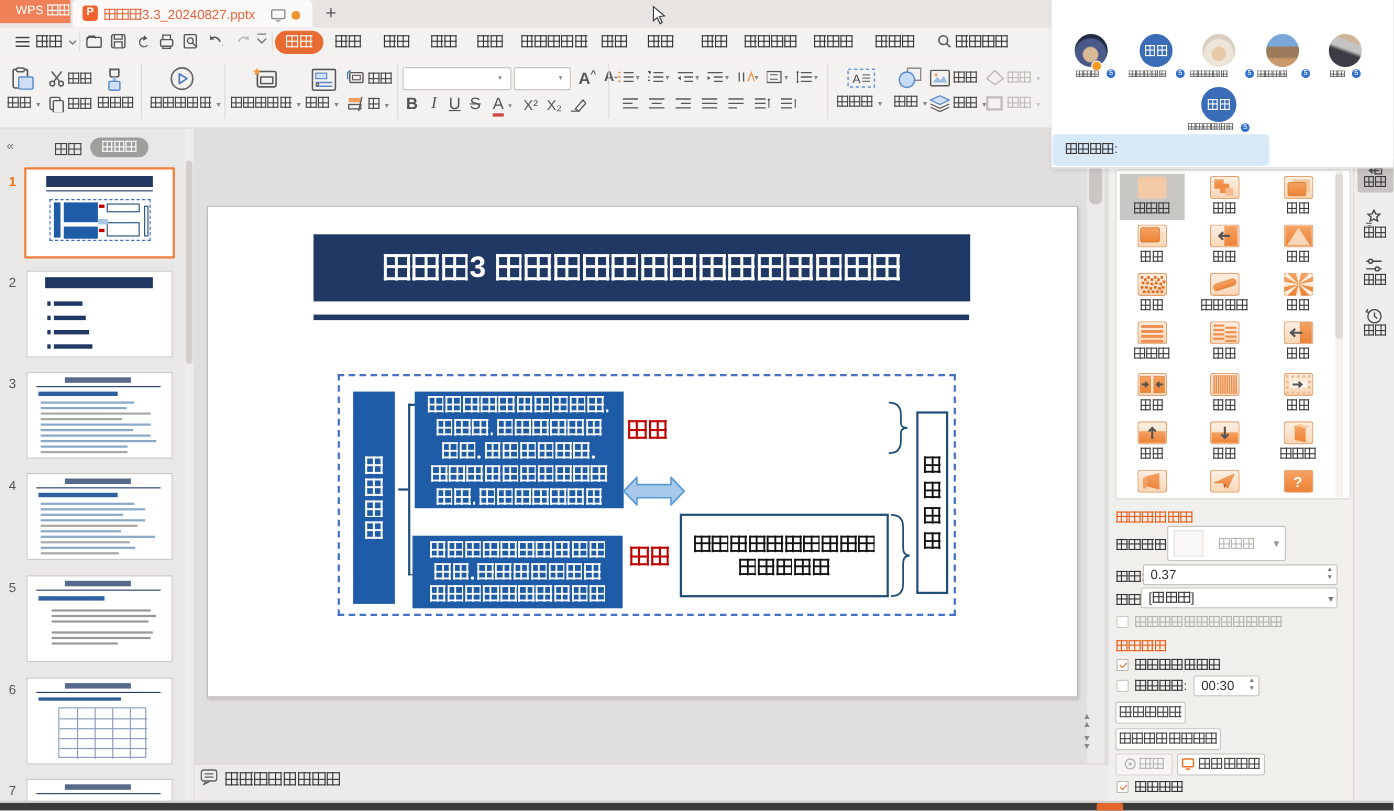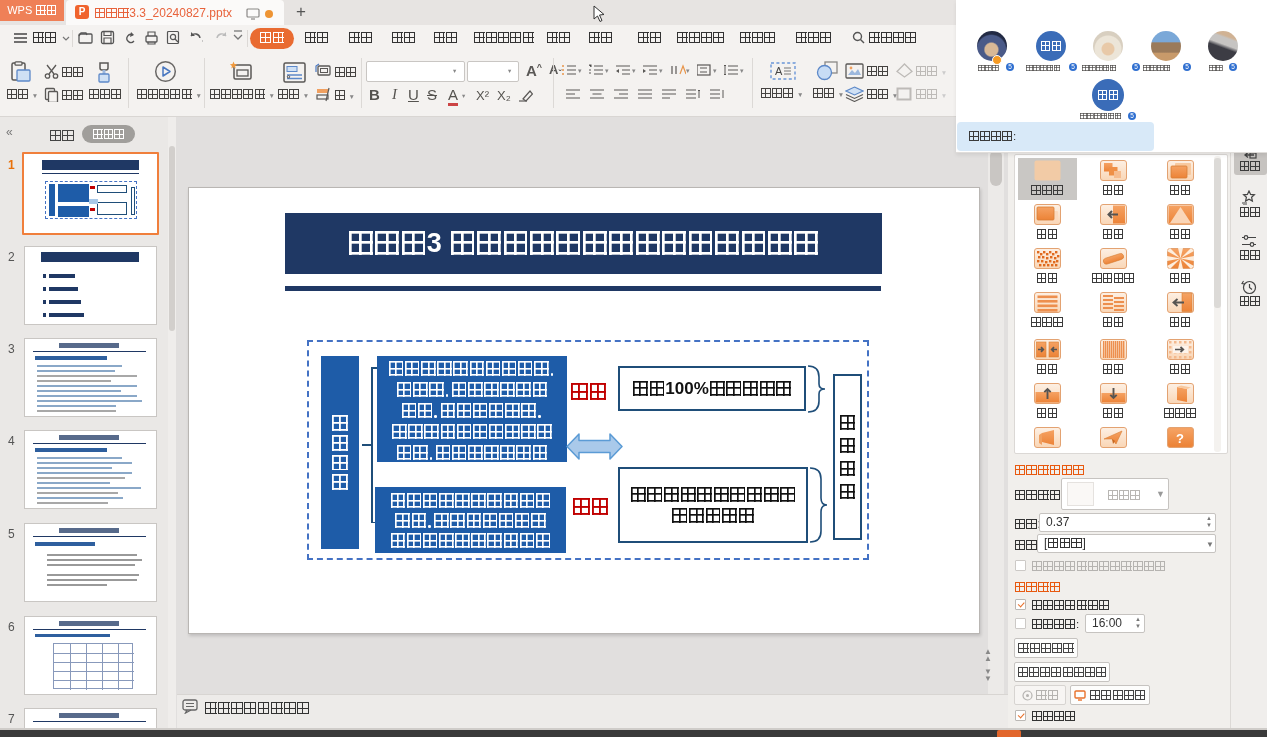--- a/index.html
+++ b/index.html
@@ -12,21 +12,21 @@
 i.p{display:inline-block;width:.4em;height:.88em;vertical-align:-.1em;position:relative}
 i.p::after{content:"";position:absolute;left:.08em;bottom:0;width:.16em;height:.16em;background:currentColor;border-radius:50%}
 .lbl{color:#454341;font-size:11.5px;white-space:nowrap}
 .sep{position:absolute;width:1px;background:#dcd9d6}
 .dd{color:#888;font-size:6.5px}
 svg{display:block}
 </style></head><body>
 <div id="app">
 
 <div class="a" style="left:0;top:0;width:1267px;height:25px;background:#e7e4e2"></div>
-<div class="a" style="left:0;top:0;width:64px;height:21px;background:#ef8057;color:#fff;font-size:11px;line-height:21px;text-align:center">WPS <i class="z"></i><i class="z"></i></div>
+<div class="a" style="left:0;top:0;width:64px;height:21px;background:#ef8057;color:#fff;font-size:11px;line-height:21px;text-align:right">WPS <i class="z"></i><i class="z"></i></div>
 <div class="a" style="left:66px;top:0;width:218px;height:25px;background:#fbfaf9;border-radius:4px 4px 0 0"></div>
 <div class="a" style="left:75px;top:5px;width:14px;height:14px;background:#f0642e;border-radius:3px;color:#fff;font-size:10px;font-weight:bold;line-height:14px;text-align:center">P</div>
 <div class="a" style="left:94px;top:6px;color:#e8633c;font-size:12px"><i class="z"></i><i class="z"></i><i class="z"></i>3.3_20240827.pptx</div>
 <svg class="a" style="left:246px;top:8px" width="14" height="12" viewBox="0 0 14 12">
       <rect x="1" y="1" width="12" height="8" rx="1" fill="none" stroke="#8a8886" stroke-width="1.2"></rect>
       <path d="M5 11h4" stroke="#8a8886" stroke-width="1.2"></path>
     </svg>
 <div class="a" style="left:265px;top:10px;width:8px;height:8px;background:#ee9433;border-radius:50%"></div>
 <div class="a" style="left:296px;top:2px;color:#555;font-size:17px;font-weight:300">+</div>
 <svg class="a" style="left:593px;top:5px" width="13" height="18" viewBox="0 0 13 18">
@@ -394,21 +394,20 @@
 
 <div class="a" style="left:375px;top:487px;width:191px;height:66px;background:#1e5ca8;color:#fff;font-size:16.5px;font-weight:bold;line-height:20px;text-align:center;padding-top:3px"><i class="z"></i><i class="z"></i><i class="z"></i><i class="z"></i><i class="z"></i><i class="z"></i><i class="z"></i><i class="z"></i><i class="z"></i><i class="z"></i><br><i class="z"></i><i class="z"></i><i class="p"></i><i class="z"></i><i class="z"></i><i class="z"></i><i class="z"></i><i class="z"></i><i class="z"></i><i class="z"></i><br><i class="z"></i><i class="z"></i><i class="z"></i><i class="z"></i><i class="z"></i><i class="z"></i><i class="z"></i><i class="z"></i><i class="z"></i><i class="z"></i></div>
 
 <div class="a" style="left:570px;top:381px;color:#c00000;font-size:19px;font-weight:bold"><i class="z"></i><i class="z"></i></div>
 <div class="a" style="left:572px;top:496px;color:#c00000;font-size:19px;font-weight:bold"><i class="z"></i><i class="z"></i></div>
 
 <svg class="a" style="left:566px;top:430px" width="57" height="33" viewBox="0 0 57 33">
       <path d="M1 16.5 L13 4 L13 10.5 L44 10.5 L44 4 L56 16.5 L44 29 L44 22.5 L13 22.5 L13 29 Z" fill="#a9c9ea" stroke="#5b9bd5" stroke-width="1.5" stroke-linejoin="round"></path>
     </svg>
 
-<div class="a" style="left:618px;top:366px;width:188px;height:45px;background:#fff;border:2px solid #1f4e79;color:#111;font-size:17px;font-weight:bold;line-height:41px;text-align:center"><i class="z"></i><i class="z"></i>100%<i class="z"></i><i class="z"></i><i class="z"></i><i class="z"></i><i class="z"></i></div>
 
 <div class="a" style="left:618px;top:467px;width:190px;height:76px;background:#fff;border:2px solid #1f4e79;color:#111;font-size:17px;font-weight:bold;line-height:21px;text-align:center;display:flex;flex-direction:column;justify-content:center">
       <div><i class="z"></i><i class="z"></i><i class="z"></i><i class="z"></i><i class="z"></i><i class="z"></i><i class="z"></i><i class="z"></i><i class="z"></i><i class="z"></i></div>
       <div><i class="z"></i><i class="z"></i><i class="z"></i><i class="z"></i><i class="z"></i></div>
     </div>
 
 <svg class="a" style="left:806px;top:364px" width="22" height="50" viewBox="0 0 22 50">
       <path d="M2 2 Q13 2 13 13 L13 20 Q13 25 19 25 Q13 25 13 30 L13 37 Q13 48 2 48" fill="none" stroke="#1f4e79" stroke-width="1.6"></path>
     </svg>
 <svg class="a" style="left:808px;top:466px" width="22" height="78" viewBox="0 0 22 78">
@@ -660,21 +659,21 @@
 <div class="a" style="left:1206px;top:540px;color:#777;font-size:8px">▼</div>
 <div class="a" style="left:1015px;top:560px;width:11px;height:11px;background:#fff;border:1px solid #ccc9c6;border-radius:1px"></div>
 <div class="a" style="left:1031px;top:560px;color:#b5b3b0;font-size:11.5px"><i class="z"></i><i class="z"></i><i class="z"></i><i class="z"></i><i class="z"></i><i class="z"></i><i class="z"></i><i class="z"></i><i class="z"></i><i class="z"></i><i class="z"></i><i class="z"></i></div>
 <div class="a" style="left:1014px;top:580px;color:#e8590f;font-size:12px;font-weight:bold"><i class="z"></i><i class="z"></i><i class="z"></i><i class="z"></i></div>
 <div class="a" style="left:1015px;top:599px;width:11px;height:11px;background:#fff;border:1px solid #bbb8b5;border-radius:1px">
       <span style="position:absolute;left:2px;top:1.5px;width:6px;height:3.5px;border-left:1.8px solid #e8702a;border-bottom:1.8px solid #e8702a;transform:rotate(-48deg)"></span>
     </div>
 <div class="a" style="left:1031px;top:599px;color:#333;font-size:11.5px"><i class="z"></i><i class="z"></i><i class="z"></i><i class="z"></i><i class="z"></i><i class="z"></i><i class="z"></i></div>
 <div class="a" style="left:1015px;top:618px;width:11px;height:11px;background:#fff;border:1px solid #ccc9c6;border-radius:1px"></div>
 <div class="a" style="left:1031px;top:618px;color:#333;font-size:11.5px"><i class="z"></i><i class="z"></i><i class="z"></i><i class="z"></i>:</div>
-<div class="a" style="left:1085px;top:614px;width:60px;height:19px;background:#fff;border:1px solid #c6c3c0;border-radius:2px;font-size:12px;color:#333;line-height:17px;padding-left:6px">16:00</div>
+<div class="a" style="left:1085px;top:614px;width:60px;height:19px;background:#fff;border:1px solid #c6c3c0;border-radius:2px;font-size:12px;color:#333;line-height:17px;padding-left:6px">00:30</div>
 <div class="a" style="left:1135px;top:616px;color:#777;font-size:6px;line-height:7px">▲<br>▼</div>
 <div class="a" style="left:1014px;top:638px;width:64px;height:20px;background:#fdfdfc;border:1px solid #c6c3c0;border-radius:2px;color:#444;font-size:11.5px;line-height:18px;text-align:center"><i class="z"></i><i class="z"></i><i class="z"></i><i class="z"></i><i class="z"></i></div>
 <div class="a" style="left:1014px;top:662px;width:96px;height:20px;background:#fdfdfc;border:1px solid #c6c3c0;border-radius:2px;color:#444;font-size:11.5px;line-height:18px;text-align:center"><i class="z"></i><i class="z"></i><i class="z"></i><i class="z"></i><i class="z"></i><i class="z"></i><i class="z"></i><i class="z"></i></div>
 <div class="a" style="left:1014px;top:685px;width:52px;height:20px;background:#f7f5f3;border:1px solid #d7d4d1;border-radius:2px;color:#b5b3b0;font-size:11.5px;line-height:18px;text-align:center"><svg style="display:inline-block;vertical-align:-2px" width="11" height="11" viewBox="0 0 11 11">
         <circle cx="5.5" cy="5.5" r="4.5" fill="none" stroke="#b5b3b0" stroke-width="1.2"></circle>
         <circle cx="5.5" cy="5.5" r="1.5" fill="#b5b3b0"></circle>
       </svg> <i class="z"></i><i class="z"></i></div>
 <div class="a" style="left:1070px;top:685px;width:80px;height:20px;background:#fdfdfc;border:1px solid #c6c3c0;border-radius:2px;color:#444;font-size:11.5px;line-height:18px;text-align:center"><svg style="display:inline-block;vertical-align:-2px" width="12" height="12" viewBox="0 0 12 12">
         <rect x="1" y="2" width="10" height="7" rx="1" fill="none" stroke="#e8702a" stroke-width="1.4"></rect>
         <path d="M4 11h4" stroke="#e8702a" stroke-width="1.4"></path>

